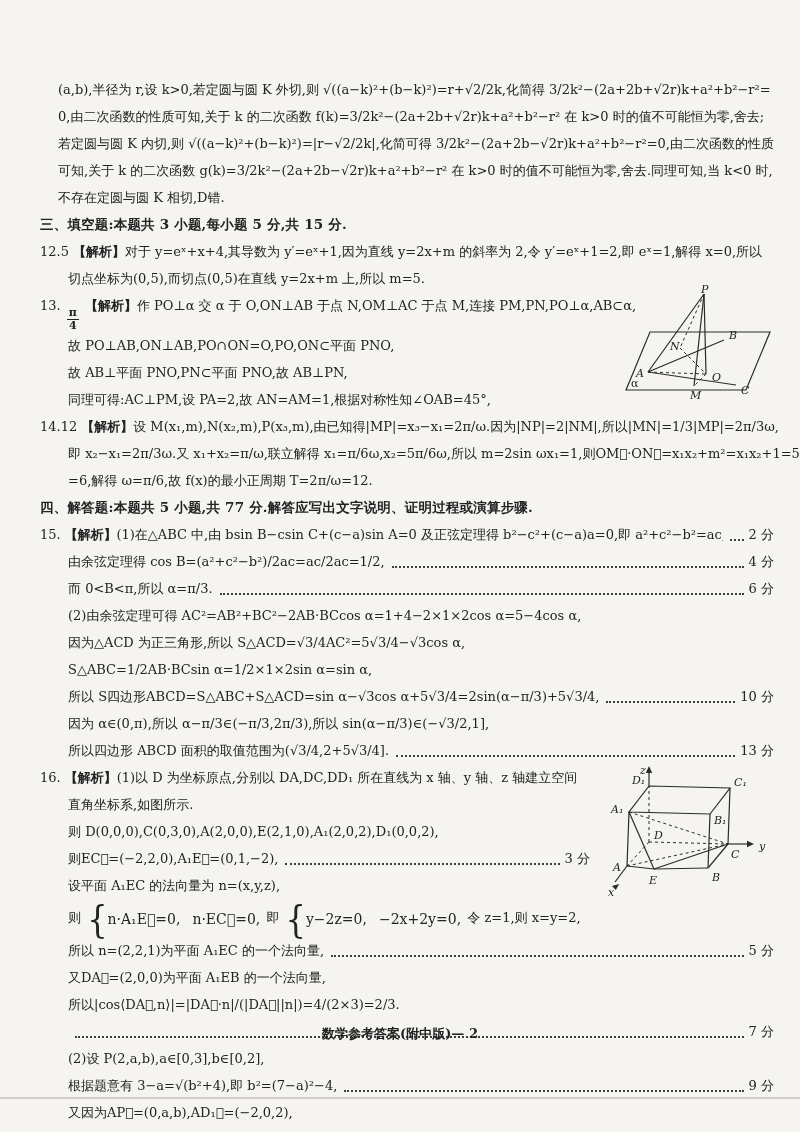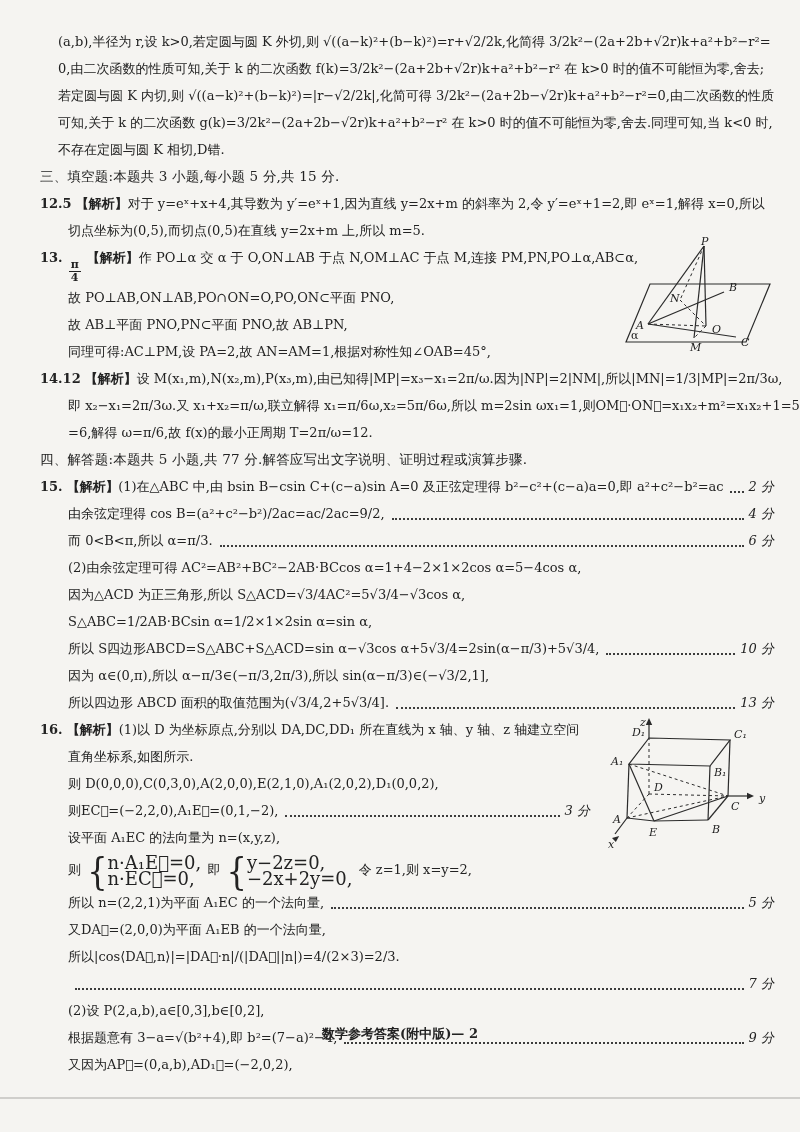--- a/index.html
+++ b/index.html
@@ -4,37 +4,37 @@
 <style>
   html,body{margin:0;padding:0;}
   body{
     width:800px;height:1132px;
     background:#f5f4f1;
     font-family:"DejaVu Serif","Liberation Serif",serif;
     color:#222;
     position:relative;
     overflow:hidden;
   }
-  .page{padding:28px 26px 0 40px;font-size:13px;}
+  .page{padding:28px 26px 0 40px;font-size:13px;margin-top:48px;}
   .line{line-height:27px;white-space:nowrap;}
   .wrapline{line-height:27px;white-space:normal;}
   .indent{padding-left:18px;}
-  .heading{font-weight:normal;line-height:27px;font-size:13.5px;letter-spacing:.2px;}
+  .heading{font-weight:bold;line-height:27px;font-size:13.5px;letter-spacing:.2px;}
   .q{padding-left:28px;position:relative;}
-  .qnum{font-weight:bold;margin-left:-28px;padding-right:4px;}
+  .qnum{font-weight:normal;margin-left:-28px;padding-right:4px;}
   .b{font-weight:bold;text-align:right;}
   .flexline{display:flex;align-items:baseline;line-height:27px;}
   .flexline .t{white-space:nowrap;overflow:hidden;}
   .dots{flex:1 1 14px;min-width:10px;border-bottom:2px dotted #3c3c3c;height:1px;align-self:flex-end;margin:0 5px 7px 7px;}
-  .score{white-space:nowrap;font-style:italic;}
+  .score{white-space:nowrap;}
   .frac{display:inline-flex;flex-direction:column;vertical-align:-6px;text-align:center;line-height:12px;font-size:11px;margin:0 2px;}
   .frac .fn{border-bottom:1px solid #222;padding:0 2px;}
   .cases{display:inline-flex;align-items:center;vertical-align:middle;margin:0 2px;}
   .cases .brace{font-size:32px;font-weight:400;line-height:30px;transform:scaleY(1.15);}
-  .cases .stack{display:inline-flex;flex-direction:column;font-size:18px;line-height:16px;}
+  .cases .stack{display:inline-flex;flex-direction:row;font-size:14px;line-height:16px;gap:12px;}
   .caseline{line-height:38px;}
   .fig{float:right;background:transparent;}
   .fig13{margin:-8px 0 2px 10px;}
   .fig16{margin:-2px 0 2px 12px;}
   svg text{font-family:"DejaVu Serif","Liberation Serif",serif;font-size:11px;font-style:italic;fill:#1d1d1d;}
   svg .gr{font-style:normal;}
   .footer{position:absolute;left:0;top:1025px;width:800px;text-align:center;font-weight:bold;font-size:13px;}
   .botline{position:absolute;left:0;top:1097px;width:800px;border-top:2px solid #cfcecb;}
 </style>
 </head>
@@ -106,21 +106,21 @@
 
   <div class="q">
     <div class="flexline">
       <span class="qnum">15.</span>
         <span class="b t">【解析】</span>
         <span class="t">(1)在△ABC 中,由 bsin B−csin C+(c−a)sin A=0 及正弦定理得 b²−c²+(c−a)a=0,即 a²+c²−b²=ac,</span>
       <span class="dots"></span>
       <span class="score">2 分</span>
     </div>
     <div class="flexline">
-      <span class="t">由余弦定理得 cos B=(a²+c²−b²)/2ac=ac/2ac=9/2,</span>
+      <span class="t">由余弦定理得 cos B=(a²+c²−b²)/2ac=ac/2ac=1/2,</span>
       <span class="dots"></span>
       <span class="score">4 分</span>
     </div>
     <div class="flexline">
       <span class="t">而 0&lt;B&lt;π,所以 α=π/3.</span>
       <span class="dots"></span>
       <span class="score">6 分</span>
     </div>
     <div class="line">(2)由余弦定理可得 AC²=AB²+BC²−2AB·BCcos α=1+4−2×1×2cos α=5−4cos α,</div>
     <div class="line">因为△ACD 为正三角形,所以 S△ACD=√3/4AC²=5√3/4−√3cos α,</div>

